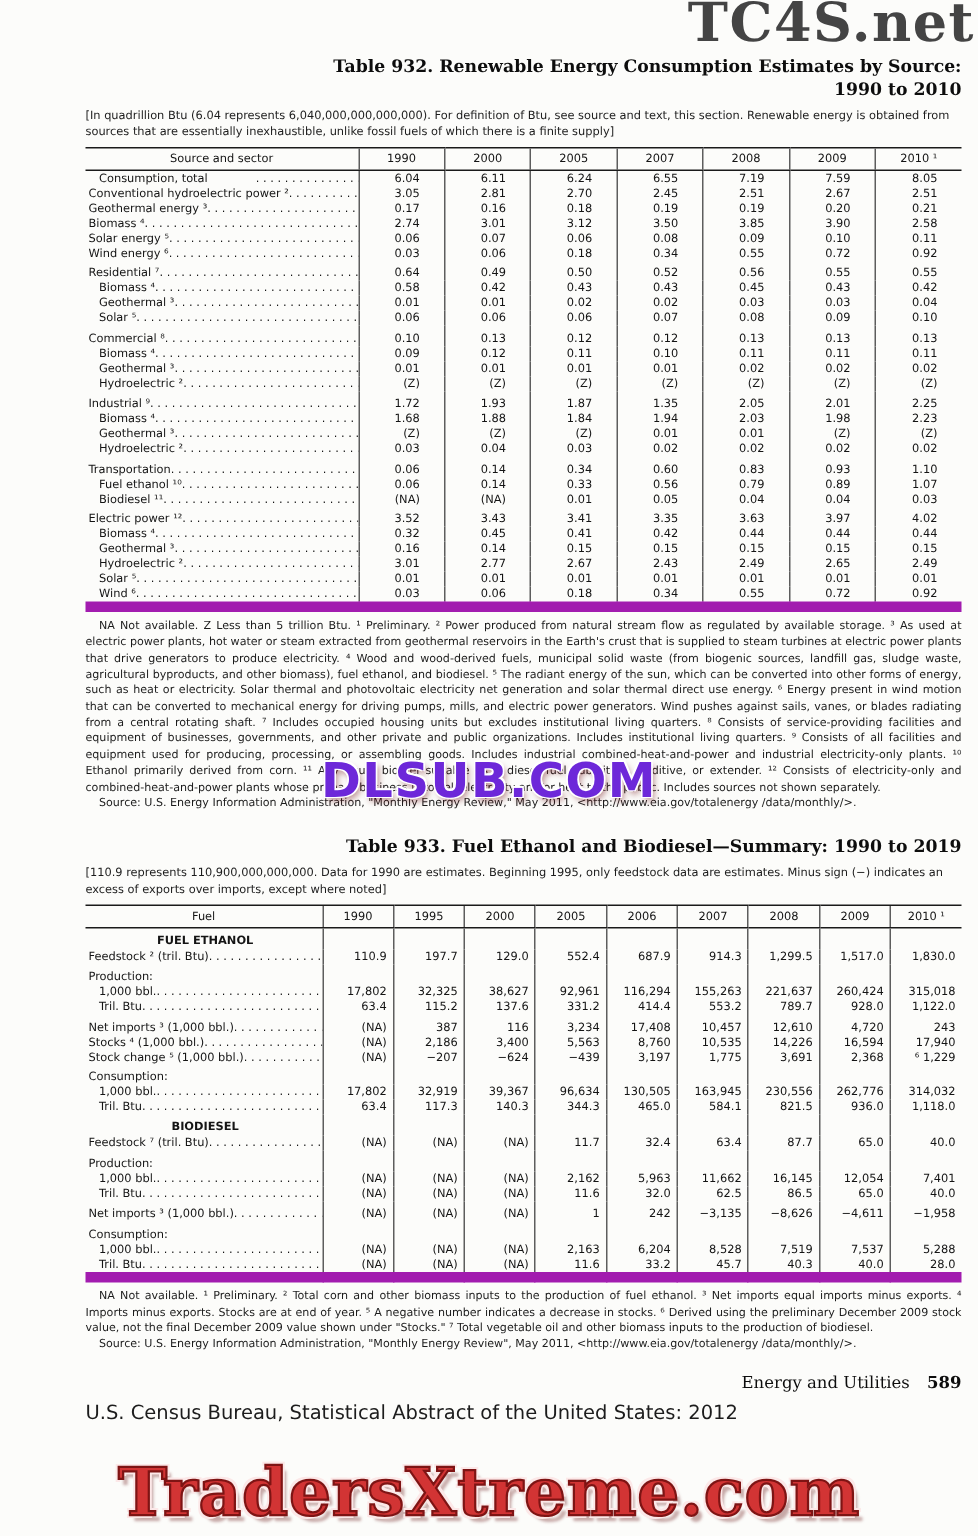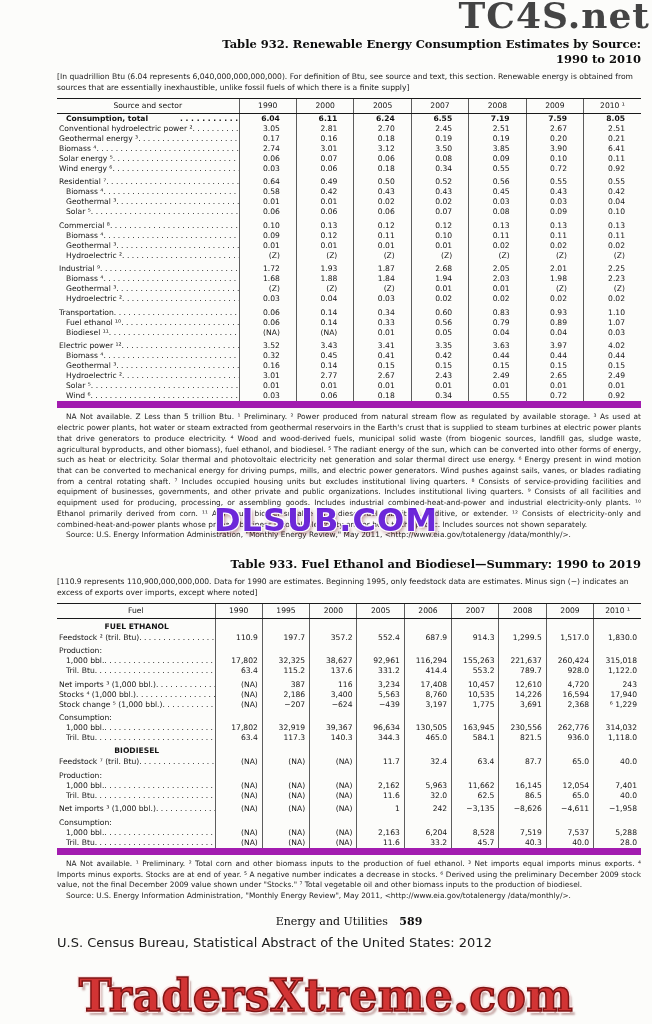--- a/index.html
+++ b/index.html
@@ -33,31 +33,31 @@
   .dt td { font-size:7.6px; line-height:10px; vertical-align:bottom; padding:0; }
   .t932 .lblh { width:182px; }
   .t933 .lblh { width:158px; }
   .lblwrap { display:flex; align-items:baseline; overflow:hidden; }
   .lblwrap .txt { white-space:nowrap; }
   .lblwrap.center { justify-content:center; font-weight:bold; }
   .leader { flex:1 1 auto; overflow:hidden; white-space:nowrap; }
   .leader::before { content:". . . . . . . . . . . . . . . . . . . . . . . . . . . . . . . . . . . . . . . . . . . . . . . . . . . . . . . . ."; }
   .ind0 { padding-left:2px; }
   .ind1 { padding-left:9px; }
-  .b { font-weight:bold;gap:32px; }
+  .b { font-weight:normal;gap:32px; }
   .t932 td.num { text-align:right; padding-right:16px; white-space:nowrap; }
   .t933 td.num { text-align:right; padding-right:4px; white-space:nowrap; }
   tr.gap td { padding-top:3.5px; }
   tr.sec td { padding-top:3px; padding-bottom:1px; }
 
   .fnblock { margin-top:4px; }
   .fn { font-size:7.4px; line-height:1.45; text-align:justify; text-indent:9px; color:#1c1c1c; }
 
   .runfoot {
-    margin-top:13px; text-align:center;
+    margin-top:13px; text-align:right;
     font-family:"DejaVu Serif", serif; font-size:11px; color:#0d0d0d;
   }
   .runfoot .pageno { font-weight:bold; margin-left:8px; }
   .credit { margin-top:7px; font-size:13px; color:#1c1c1c; }
 
   .wm { position:absolute; pointer-events:none; user-select:none; z-index:5; white-space:nowrap; }
   .wm-top {
     top:-6px; right:2px;
     font-family:"DejaVu Serif", serif; font-weight:bold; font-size:36px;
     color:#373737; letter-spacing:1px; opacity:0.93;
@@ -155,21 +155,21 @@
               <span class="txt">Biomass ⁴</span>
               <span class="leader"></span>
             </div>
           </td>
           <td class="num">2.74</td>
           <td class="num">3.01</td>
           <td class="num">3.12</td>
           <td class="num">3.50</td>
           <td class="num">3.85</td>
           <td class="num">3.90</td>
-          <td class="num">6.41</td>
+          <td class="num">2.58</td>
         </tr>
         <tr>
           <td class="lbl">
             <div class="lblwrap ind0">
               <span class="txt">Solar energy ⁵</span>
               <span class="leader"></span>
             </div>
           </td>
           <td class="num">0.06</td>
           <td class="num">0.07</td>
@@ -317,21 +317,21 @@
         <tr class="gap">
           <td class="lbl">
             <div class="lblwrap ind0">
               <span class="txt">Industrial ⁹</span>
               <span class="leader"></span>
             </div>
           </td>
           <td class="num">1.72</td>
           <td class="num">1.93</td>
           <td class="num">1.87</td>
-          <td class="num">2.68</td>
+          <td class="num">1.35</td>
           <td class="num">2.05</td>
           <td class="num">2.01</td>
           <td class="num">2.25</td>
         </tr>
         <tr>
           <td class="lbl">
             <div class="lblwrap ind1">
               <span class="txt">Biomass ⁴</span>
               <span class="leader"></span>
             </div>
@@ -555,21 +555,21 @@
         </tr>
         <tr>
           <td class="lbl">
             <div class="lblwrap ind0">
               <span class="txt">Feedstock ² (tril. Btu)</span>
               <span class="leader"></span>
             </div>
           </td>
           <td class="num">110.9</td>
           <td class="num">197.7</td>
-          <td class="num">357.2</td>
+          <td class="num">129.0</td>
           <td class="num">552.4</td>
           <td class="num">687.9</td>
           <td class="num">914.3</td>
           <td class="num">1,299.5</td>
           <td class="num">1,517.0</td>
           <td class="num">1,830.0</td>
         </tr>
         <tr class="gap">
           <td class="lbl">
             <div class="lblwrap ind0">

